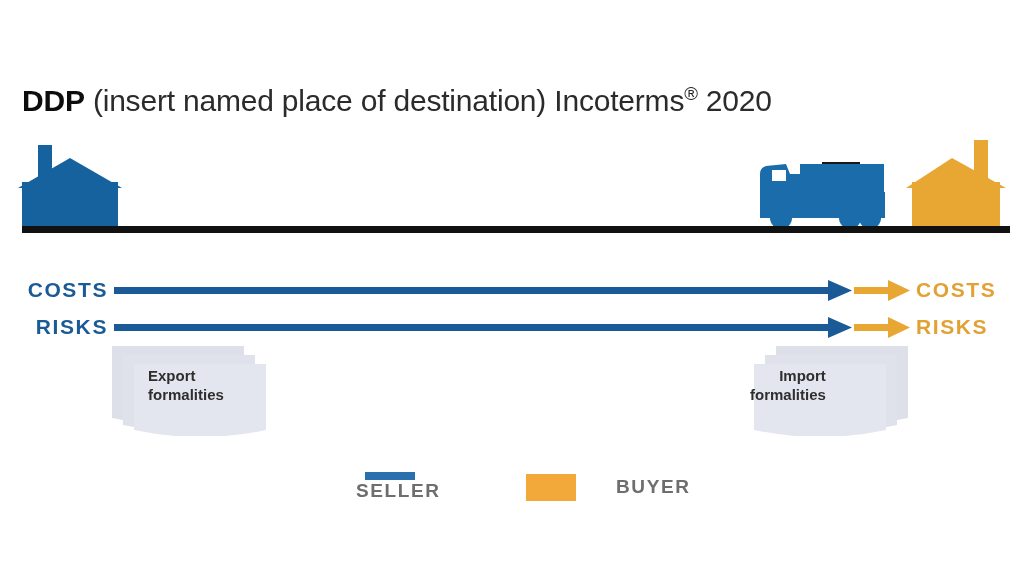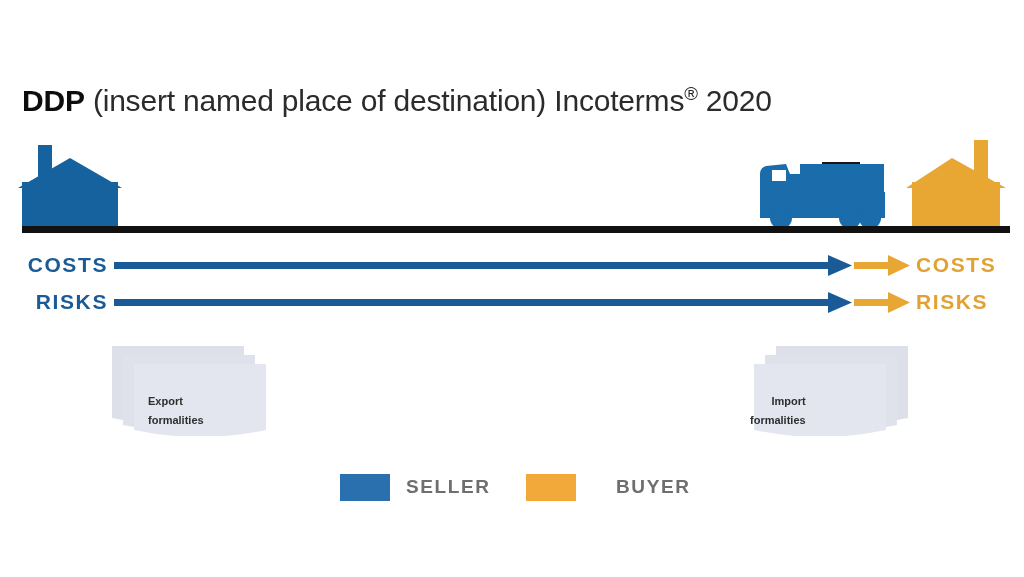--- a/index.html
+++ b/index.html
@@ -54,21 +54,21 @@
     left: 0;
     top: 132px;
     width: 1024px;
     height: 104px;
   }
 
   
   #transfer-area {
     position: absolute;
     left: 0;
-    top: 240px;
+    top: 265px;
     width: 1024px;
     height: 88px;
   }
   .bar-label {
     position: absolute;
     font-size: 21px;
     font-weight: bold;
     letter-spacing: 1.6px;
     line-height: 26px;
   }
@@ -88,47 +88,46 @@
   
   .doc-stack {
     position: absolute;
     width: 180px;
     height: 96px;
   }
   #export-docs { left: 112px; top: 340px; }
   #import-docs { left: 728px; top: 340px; }
   .doc-text {
     position: absolute;
-    font-size: 11px;
+    font-size: 15px;
     font-weight: bold;
     color: #2e2e2e;
     line-height: 19px;
     white-space: pre-line;
     z-index: 5;
-    margin-top: 26px;
   }
   #export-docs .doc-text { left: 36px; top: 26px; }
   #import-docs .doc-text { left: 22px; top: 26px; text-align: right; }
 
   
   #legend {
     position: absolute;
     left: 340px;
     top: 472px;
     width: 344px;
     height: 30px;
   }
   .legend-item {
     position: absolute;
     top: 0;
     height: 30px;
     display: flex;
     align-items: center;
   }
-  #legend-seller { left: 0; }
+  #legend-seller { left: 0; flex-direction: column; }
   #legend-buyer { left: 186px; gap: 24px; }
   .legend-swatch {
     width: 50px;
     height: 27px;
     display: block;
   }
   .legend-text {
     margin-left: 16px;
     font-size: 19px;
     font-weight: bold;

